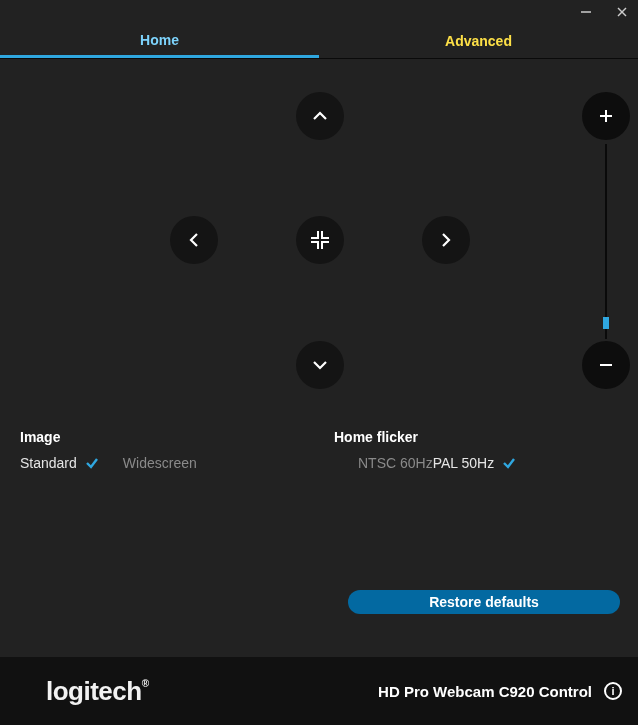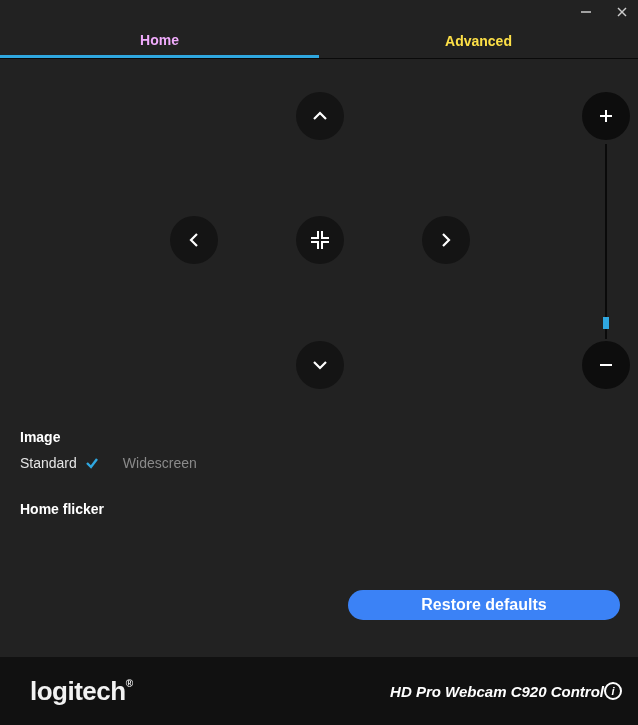--- a/index.html
+++ b/index.html
@@ -37,21 +37,21 @@
       flex: 1;
       display: flex;
       align-items: center;
       justify-content: center;
       font-size: 14px;
       font-weight: bold;
       cursor: pointer;
       color: #fde047;
     }
     .tab.active {
-      color: #f0abfc;
+      color: #7dd3fc;
       border-bottom: 3px solid #2fa7e0;
     }
     .dpad-area {
       position: relative;
       height: 340px;
     }
     .circle-btn {
       position: absolute;
       width: 48px;
       height: 48px;
@@ -82,21 +82,20 @@
       left: 603px;
       top: 258px;
       width: 6px;
       height: 12px;
       background: #2fa7e0;
     }
     .options {
       display: flex;
       padding: 30px 20px 0 20px;
       gap: 30px;
-      flex-direction: column;
     }
     .option-group { flex:1; }
     .group-title {
       font-size: 14px;
       font-weight: bold;
       color: #fff;
       margin-bottom: 10px;
     }
     .group-row {
       display: flex;
@@ -112,27 +111,27 @@
     .option.active { color: #e5e5e5; }
     .check {
       color: #2fa7e0;
       font-weight: bold;
     }
     .restore {
       position: absolute;
       top: 590px;
       left: 348px;
       width: 272px;
-      height: 30px;
-      background: #3b82f6;
+      height: 24px;
+      background: #0369a1;
       border-radius: 15px;
       display: flex;
       align-items: center;
       justify-content: center;
-      font-size: 16px;
+      font-size: 14px;
       font-weight: bold;
       cursor: pointer;
     }
     .footer {
       position: absolute;
       bottom: 0;
       left: 0;
       right: 0;
       height: 68px;
       background: #111111;
@@ -140,32 +139,32 @@
       align-items: center;
       justify-content: space-between;
       padding: 0 16px 0 30px;
     }
     .logo {
       font-size: 26px;
       font-weight: bold;
       letter-spacing: -0.5px;
       color: #f2f2f2;
       position: relative;
+      margin-left: 16px;
     }
     .logo sup {
       font-size: 10px;
       vertical-align: top;
       position: relative;
       top: 2px;
     }
     .footer-right {
       display: flex;
       align-items: center;
-      gap: 0;
-      font-style: italic;
+      gap: 12px;
     }
     .product {
       font-size: 15px;
       font-weight: bold;
     }
     .info-icn {
       width: 18px;
       height: 18px;
       border: 2px solid #fff;
       border-radius: 50%;
@@ -256,20 +255,33 @@
             </svg>
         </span>
       </div>
       <div class="option inactive">
         <span>Widescreen</span>
       </div>
     </div>
   </div>
   <div class="option-group">
     <div class="group-title">Home flicker</div>
+    <div class="group-row">
+      <div class="option inactive">
+        <span>NTSC 60Hz</span>
+      </div>
+      <div class="option active">
+        <span>PAL 50Hz</span>
+        <span class="check">
+          <svg width="14" height="14" viewBox="0 0 14 14">
+              <polyline points="2,7 6,11 12,3" fill="none" stroke="#2fa7e0" stroke-width="2.4"></polyline>
+            </svg>
+        </span>
+      </div>
+    </div>
   </div>
 </div>
 
 <div class="restore">Restore defaults</div>
 
 <div class="footer">
   <div class="logo"><span>logitech</span><sup>®</sup></div>
   <div class="footer-right">
     <div class="product">HD Pro Webcam C920 Control</div>
     <div class="info-icn">

